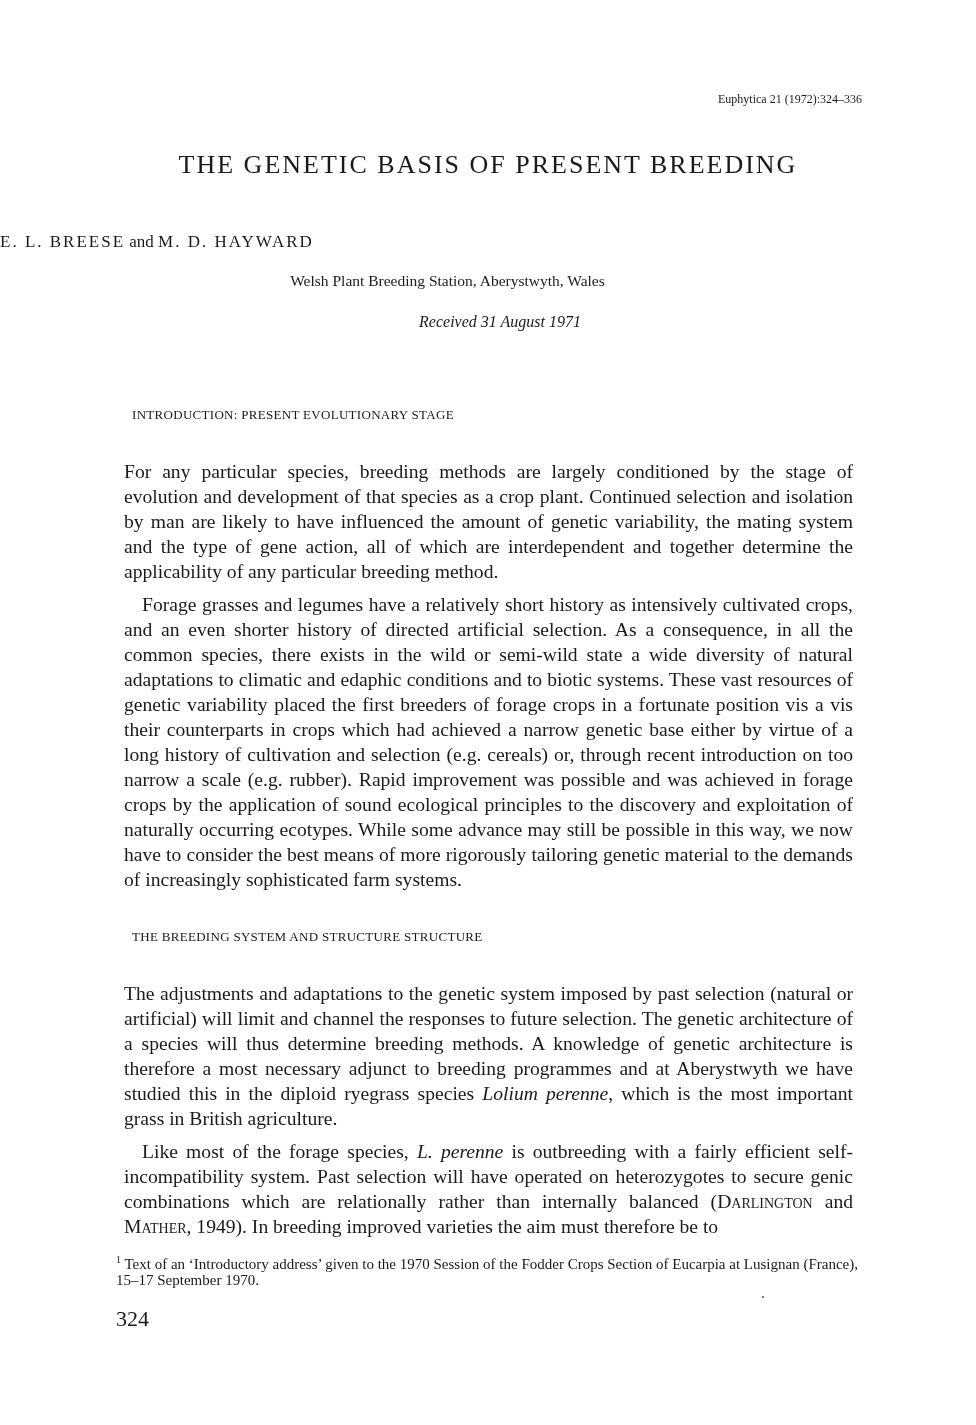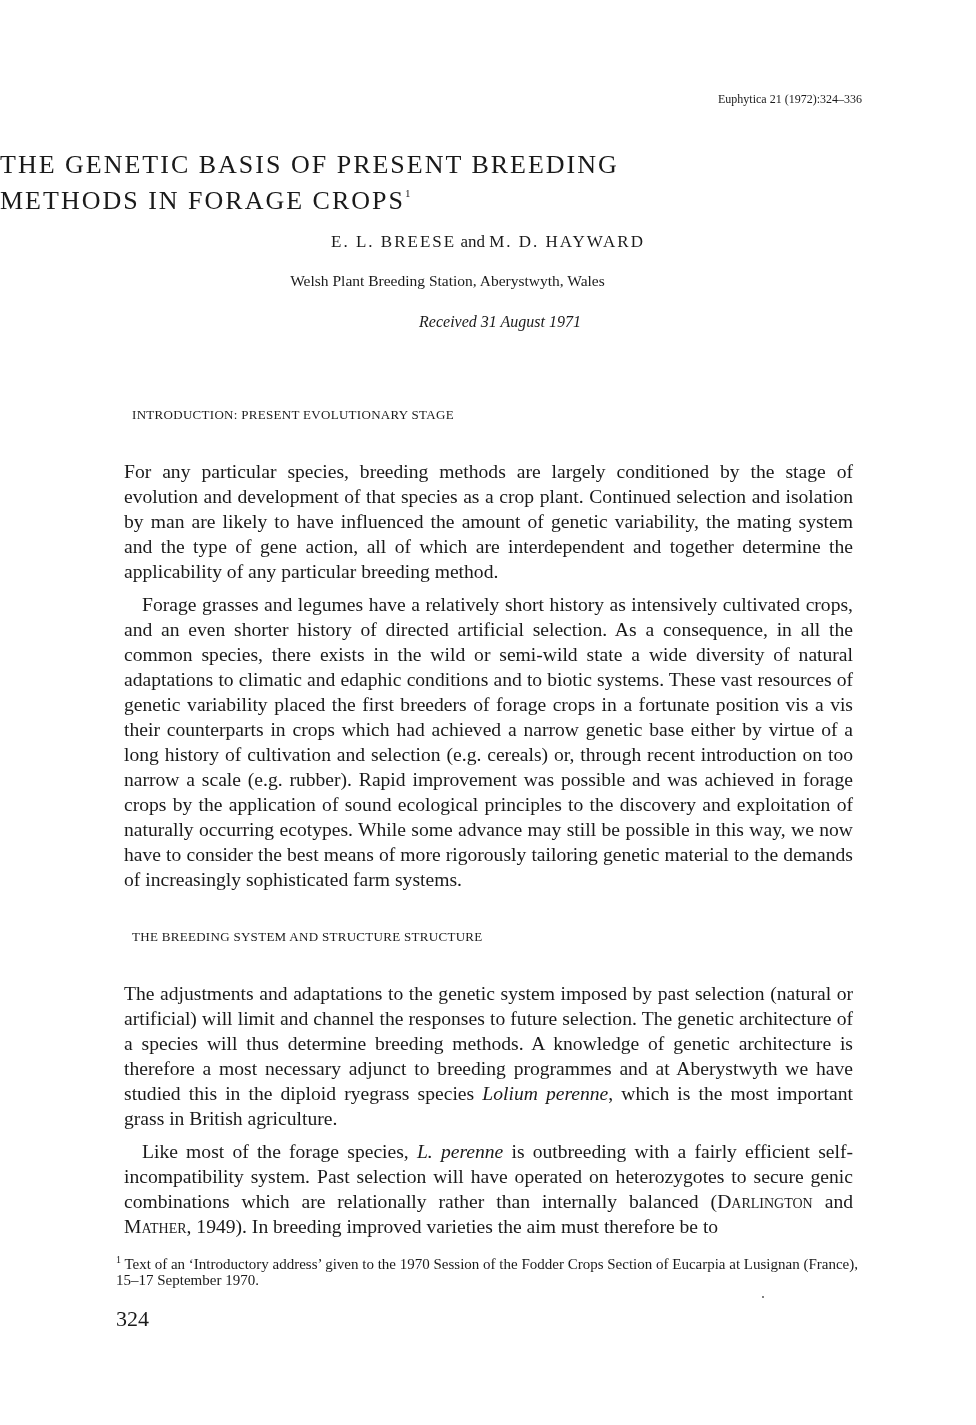--- a/index.html
+++ b/index.html
@@ -1,23 +1,23 @@
 <!DOCTYPE html>
 <html><head>
 <meta charset="utf-8">
 <style>
   html, body { margin: 0; padding: 0; background: #ffffff; }
   body { width: 976px; height: 1425px; position: relative; overflow: hidden;
          font-family: "Liberation Serif", "DejaVu Serif", serif; color: #1a1a1a; }
   .abs { position: absolute; }
   .journal-ref { top: 92px; right: 114px; font-size: 12px; }
-  .title { top: 150px; left: 0; width: 976px; text-align: left; font-size: 26px;
+  .title { top: 150px; left: 0; width: 976px; text-align: center; font-size: 26px;
            letter-spacing: 2px; line-height: 29px; }
   .title sup { font-size: 11px; letter-spacing: 0; vertical-align: 12px; }
-  .authors { top: 232px; left: 0; width: 976px; text-align: center; font-size: 17px; }
+  .authors { top: 232px; left: 0; width: 976px; text-align: left; font-size: 17px; }
   .authors .sp { letter-spacing: 2px; }
   .affil { top: 272px; left: 0; width: 895px; text-align: center; font-size: 15.5px; }
   .received { top: 313px; left: 12px; width: 976px; text-align: center; font-size: 16px; font-style: italic; }
   .heading { left: 132px; font-size: 13px; letter-spacing: 0.3px; }
   .h1 { top: 407px; }
   .h2 { top: 929px; }
   .body { left: 116px; width: 745px; font-size: 19.6px; line-height: 25px; text-align: justify; }
   .body p { margin: 8px; }
   .body p.indent { text-indent: 18px; }
   .b1 { top: 451px; }
@@ -28,21 +28,20 @@
   .pagenum { top: 1306px; left: 116px; font-size: 22px; }
   .speck { top: 1296px; left: 762px; width: 2px; height: 2px; background: #555; border-radius: 1px; }
 </style>
 </head>
 <body>
 
 <div class="abs journal-ref">Euphytica 21 (1972):324–336</div>
 
 <div class="abs title">
   <div>THE GENETIC BASIS OF PRESENT BREEDING</div>
-  <div><span>METHODS IN FORAGE CROPS</span><sup>1</sup></div>
 </div>
 
 <div class="abs authors">
   <span class="sp">E. L. BREESE</span>
   <span>and</span>
   <span class="sp">M. D. HAYWARD</span>
 </div>
 
 <div class="abs affil">Welsh Plant Breeding Station, Aberystwyth, Wales</div>
 

